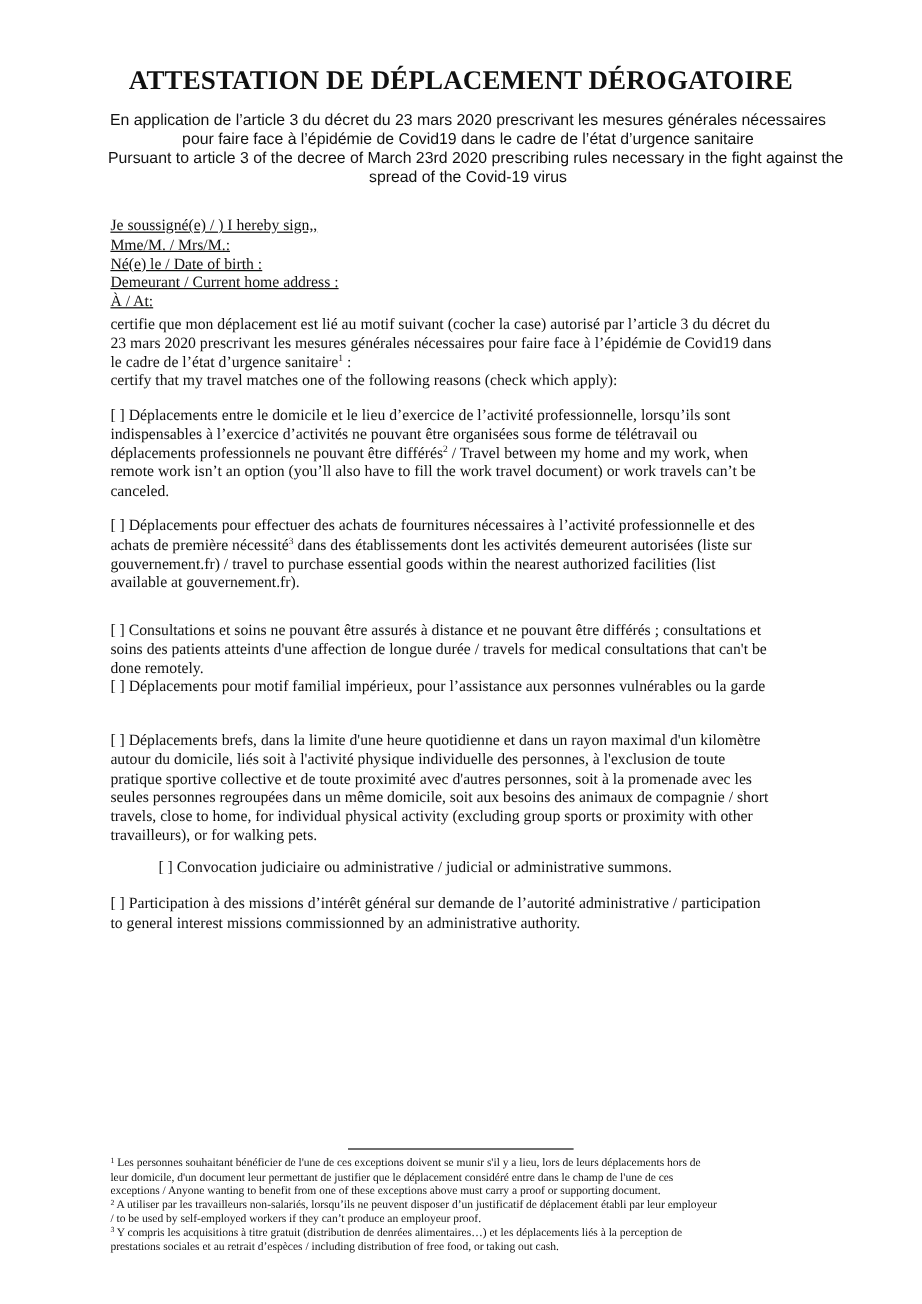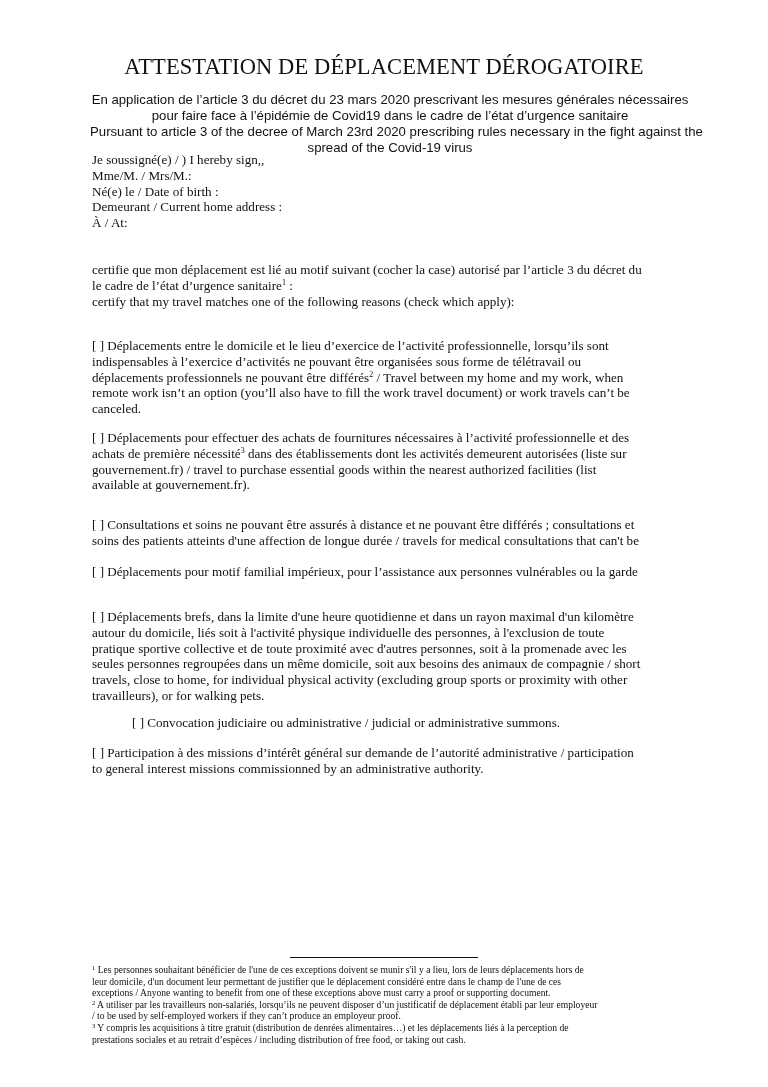--- a/index.html
+++ b/index.html
@@ -1,20 +1,20 @@
 <!DOCTYPE html>
 <html><head>
 <meta charset="utf-8">
 <style>
   html, body { margin: 0; padding: 0; background: #ffffff; }
   body { width: 768px; height: 1087px; position: relative; overflow: hidden; color: #111; }
   .page { position: absolute; left: 0; top: 0; width: 768px; height: 1087px; }
   .title {
     position: absolute; left: 0; top: 54px; width: 768px; text-align: center;
-    font-family: "Liberation Serif", "DejaVu Serif", serif; font-weight: normal;
+    font-family: "Liberation Serif", "DejaVu Serif", serif; font-weight: bold;
     font-size: 22.5px; letter-spacing: 0.1px; margin: 0;
   }
   .intro {
     position: absolute; left: 90px; top: 92px; width: 600px; text-align: center;
     font-family: Liberation Sans, sans-serif; font-size: 13.2px; line-height: 16px;
   }
   .intro div { white-space: nowrap; }
   .body-text {
     font-family: "Liberation Serif", "DejaVu Serif", serif; font-size: 13.1px; line-height: 15.8px;
     position: absolute; left: 92px; width: 596px;
@@ -36,30 +36,31 @@
 
   <h1 class="title">ATTESTATION DE DÉPLACEMENT DÉROGATOIRE</h1>
 
   <div class="intro">
     <div>En application de l’article 3 du décret du 23 mars 2020 prescrivant les mesures générales nécessaires</div>
     <div>pour faire face à l’épidémie de Covid19 dans le cadre de l’état d’urgence sanitaire</div>
     <div>Pursuant to article 3 of the decree of March 23rd 2020 prescribing rules necessary in the fight against the</div>
     <div>spread of the Covid-19 virus</div>
   </div>
 
-  <div class="body-text" style="top:152px;">
+  <div class="body-text" style="top:180px;text-decoration:underline;">
     <div>Je soussigné(e) / ) I hereby sign,,</div>
     <div>Mme/M. / Mrs/M.:</div>
     <div>Né(e) le / Date of birth :</div>
     <div>Demeurant / Current home address :</div>
     <div>À / At:</div>
   </div>
 
   <div class="body-text" style="top:262px;">
     <div>certifie que mon déplacement est lié au motif suivant (cocher la case) autorisé par l’article 3 du décret du</div>
+    <div>23 mars 2020 prescrivant les mesures générales nécessaires pour faire face à l’épidémie de Covid19 dans</div>
     <div><span>le cadre de l’état d’urgence sanitaire</span><sup>1</sup><span> :</span></div>
     <div>certify that my travel matches one of the following reasons (check which apply):</div>
   </div>
 
   <div class="body-text" style="top:338px;">
     <div><span>[ ]</span><span> Déplacements entre le domicile et le lieu d’exercice de l’activité professionnelle, lorsqu’ils sont</span></div>
     <div>indispensables à l’exercice d’activités ne pouvant être organisées sous forme de télétravail ou</div>
     <div><span>déplacements professionnels ne pouvant être différés</span><sup>2</sup><span> / Travel between my home and my work, when</span></div>
     <div>remote work isn’t an option (you’ll also have to fill the work travel document) or work travels can’t be</div>
     <div>canceled.</div>
@@ -68,20 +69,21 @@
   <div class="body-text" style="top:430px;">
     <div><span>[ ]</span><span> Déplacements pour effectuer des achats de fournitures nécessaires à l’activité professionnelle et des</span></div>
     <div><span>achats de première nécessité</span><sup>3</sup><span> dans des établissements dont les activités demeurent autorisées (liste sur</span></div>
     <div>gouvernement.fr) / travel to purchase essential goods within the nearest authorized facilities (list</div>
     <div>available at gouvernement.fr).</div>
   </div>
 
   <div class="body-text" style="top:517px;">
     <div><span>[ ]</span><span> Consultations et soins ne pouvant être assurés à distance et ne pouvant être différés ; consultations et</span></div>
     <div>soins des patients atteints d'une affection de longue durée / travels for medical consultations that can't be</div>
+    <div>done remotely.</div>
   </div>
 
   <div class="body-text" style="top:564px;">
     <div><span>[ ]</span><span> Déplacements pour motif familial impérieux, pour l’assistance aux personnes vulnérables ou la garde</span></div>
   </div>
 
   <div class="body-text" style="top:609px;">
     <div><span>[ ]</span><span> Déplacements brefs, dans la limite d'une heure quotidienne et dans un rayon maximal d'un kilomètre</span></div>
     <div>autour du domicile, liés soit à l'activité physique individuelle des personnes, à l'exclusion de toute</div>
     <div>pratique sportive collective et de toute proximité avec d'autres personnes, soit à la promenade avec les</div>

